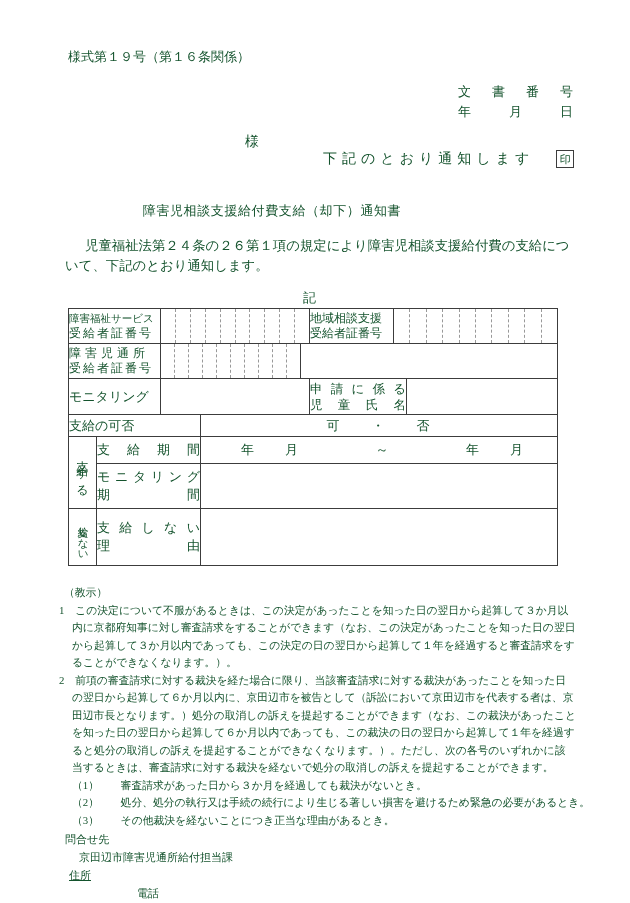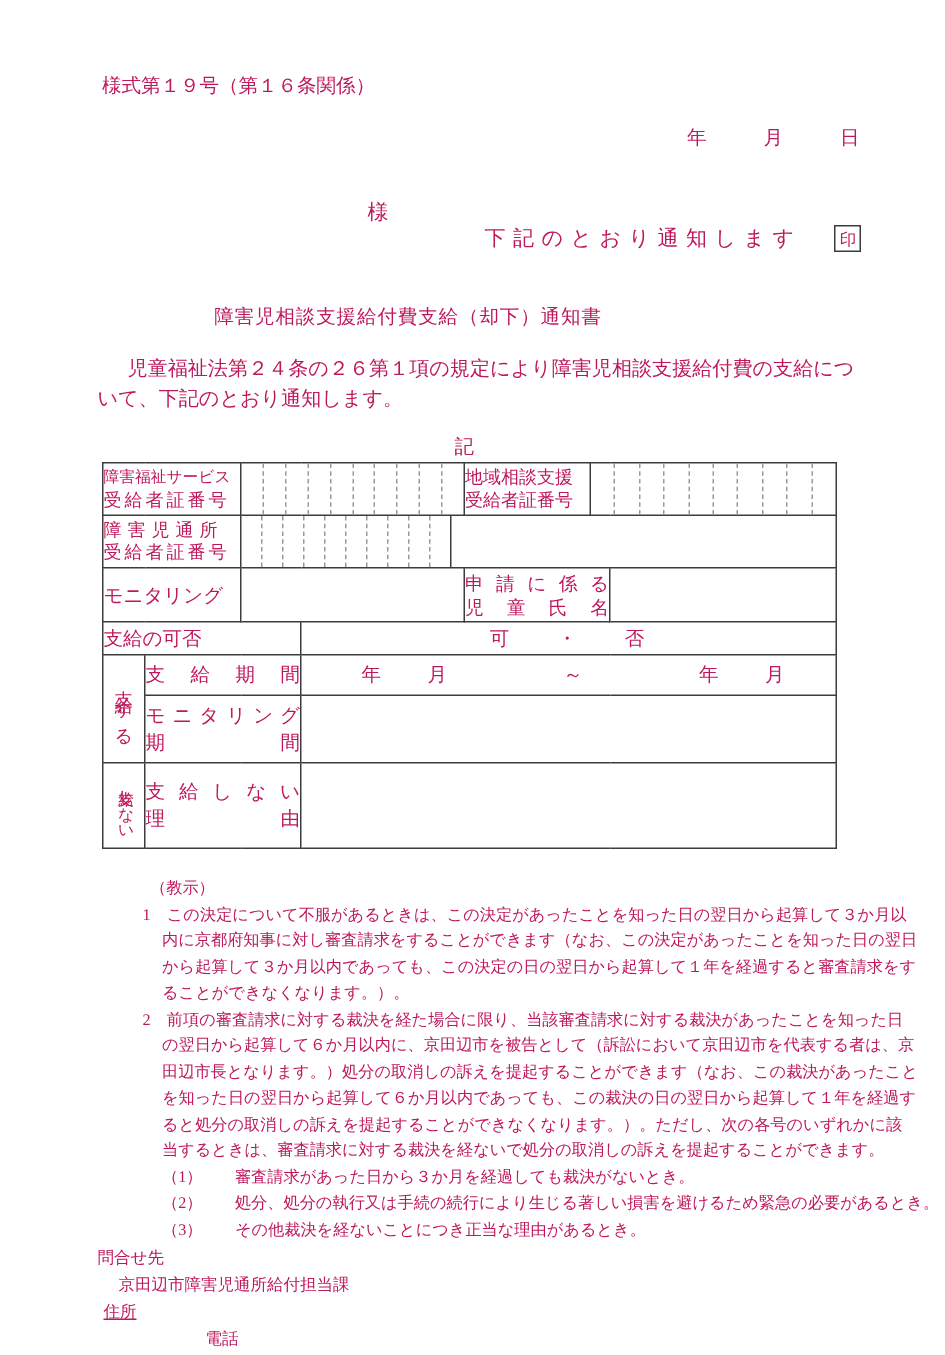--- a/index.html
+++ b/index.html
@@ -1,18 +1,18 @@
 <!DOCTYPE html>
 <html><head>
 <meta charset="utf-8">
 <style>
   html,body { margin:0; padding:0; background:#ffffff; }
   .page {
     position:relative; width:630px; height:903px; background:#ffffff;
-    font-family:"Liberation Serif","DejaVu Serif",serif; color:#be185d;
+    font-family:"Liberation Serif","DejaVu Serif",serif; color:#14532d;
     overflow:hidden;
   }
   .abs { position:absolute; }
 
   .form-number { left:68px; top:48px; font-size:13px; }
   .docnum-block { right:53px; top:82px; text-align:right; font-size:13px; line-height:20px; letter-spacing:4px; }
   .addressee { left:245px; top:133px; font-size:14px; }
   .issuer-line { left:323px; top:150px; display:flex; align-items:center; }
   .issuer-name { font-size:14px; letter-spacing:5px; }
   .seal-box { margin-left:22px; width:16px; height:16px; border:1px solid #3c3c3c;
@@ -44,40 +44,41 @@
 
   .vcell { text-align:center; }
   .vert { writing-mode:vertical-rl; margin:0 auto; font-size:12px; letter-spacing:4px; line-height:26px; }
   .vert.tight { font-size:10.5px; letter-spacing:0; }
 
   .decision-val { text-align:center; font-size:13px; letter-spacing:2px; }
   .period { display:flex; justify-content:space-between; align-items:center;
     padding:0 25px 0 40px; font-size:13px; letter-spacing:9px;gap:41px; }
 
   
-  .kyoji { left:0; top:584px; font-size:10.8px; line-height:17.5px;padding-left:36px; }
+  .kyoji { left:0; top:584px; font-size:10.8px; line-height:17.5px; }
   .kyoji-head { margin-left:64px; }
   .kyoji-item { margin-left:59px; width:517px; padding-left:13px; text-indent:-13px; box-sizing:border-box; }
   .kyoji-sub { margin-left:72px; }
 
   
   .contact { left:0; top:830px; font-size:11px; line-height:18px; }
   .contact .c-head { margin-left:65px; }
   .contact .c-dept { margin-left:79px; }
   .contact .c-addr { margin-left:69px;text-decoration:underline; }
   .contact .c-tel  { margin-left:137px; }
 </style>
 </head>
 <body>
 
 <div class="page">
 
   <div class="abs form-number">様式第１９号（第１６条関係）</div>
 
   <div class="abs docnum-block">
+    <div>文　書　番　号</div>
     <div>年　　月　　日</div>
   </div>
 
   <div class="abs addressee">様</div>
 
   <div class="abs issuer-line">
     <span class="issuer-name">下記のとおり通知します</span>
     <span class="seal-box">印</span>
   </div>
 

